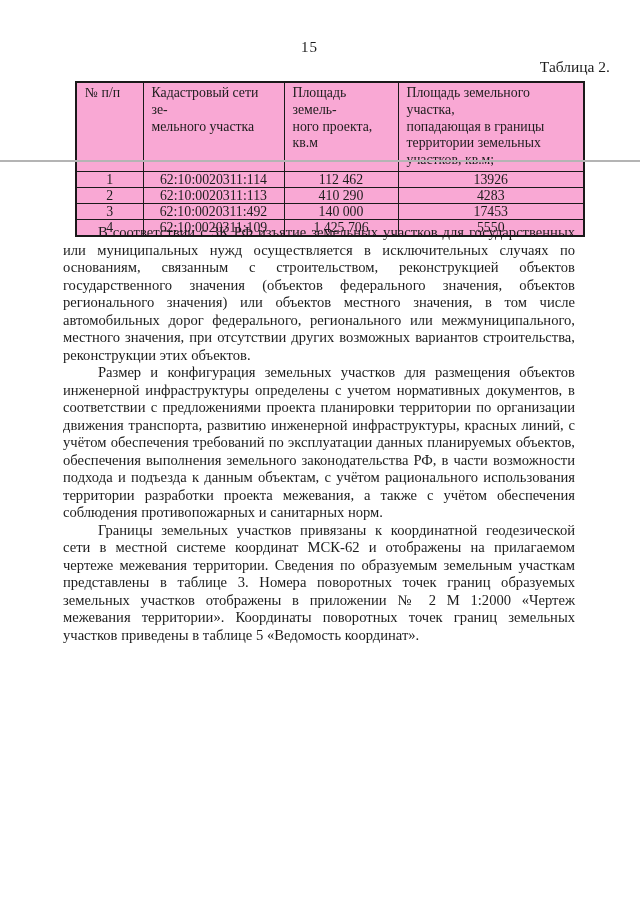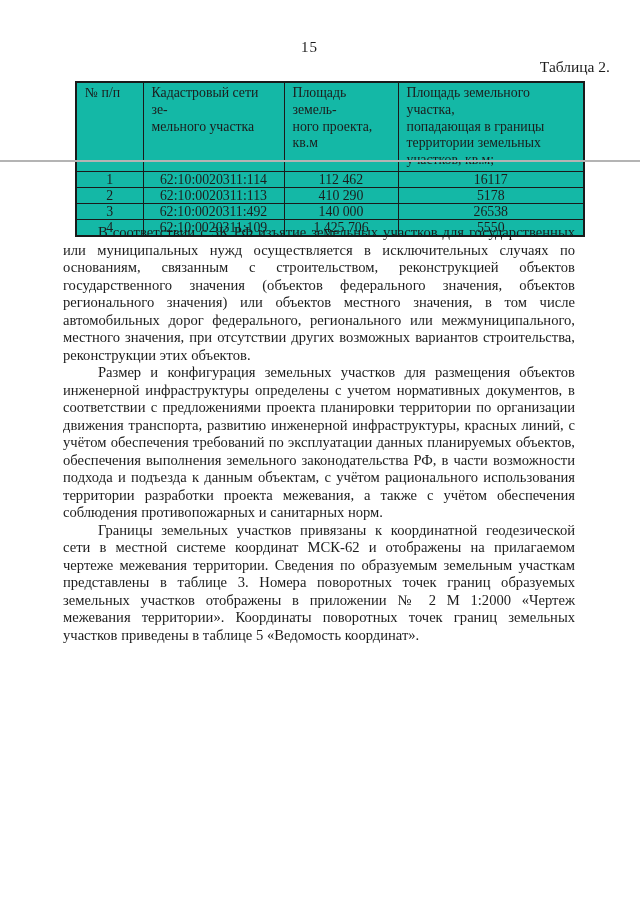--- a/index.html
+++ b/index.html
@@ -23,21 +23,21 @@
     position: absolute;
     top: 58px; right: 30px;
     font-size: 15.5px;
   }
   table.parcels {
     position: absolute;
     left: 75px; top: 81px;
     width: 508px;
     border-collapse: collapse;
     table-layout: fixed;
-    background: #14b8a6;
+    background: #f9a8d4;
   }
   table.parcels { border: 2px solid #1a1a1a; }
   table.parcels th, table.parcels td { border: 1px solid #1a1a1a; }
   table.parcels th {
     font-weight: normal;
     text-align: left;
     vertical-align: top;
     padding: 2px 6px 2px 8px;
     font-size: 13.8px;
     line-height: 16.8px;
@@ -97,33 +97,33 @@
 попадающая в границы
 территории земельных
 участков, кв.м;</th>
     </tr>
   </thead>
   <tbody>
     <tr>
       <td>1</td>
       <td>62:10:0020311:114</td>
       <td>112 462</td>
-      <td>16117</td>
+      <td>13926</td>
     </tr>
     <tr>
       <td>2</td>
       <td>62:10:0020311:113</td>
       <td>410 290</td>
-      <td>5178</td>
+      <td>4283</td>
     </tr>
     <tr>
       <td>3</td>
       <td>62:10:0020311:492</td>
       <td>140 000</td>
-      <td>26538</td>
+      <td>17453</td>
     </tr>
     <tr>
       <td>4</td>
       <td>62:10:0020311:109</td>
       <td>1 425 706</td>
       <td>5550</td>
     </tr>
   </tbody>
 </table>
 

